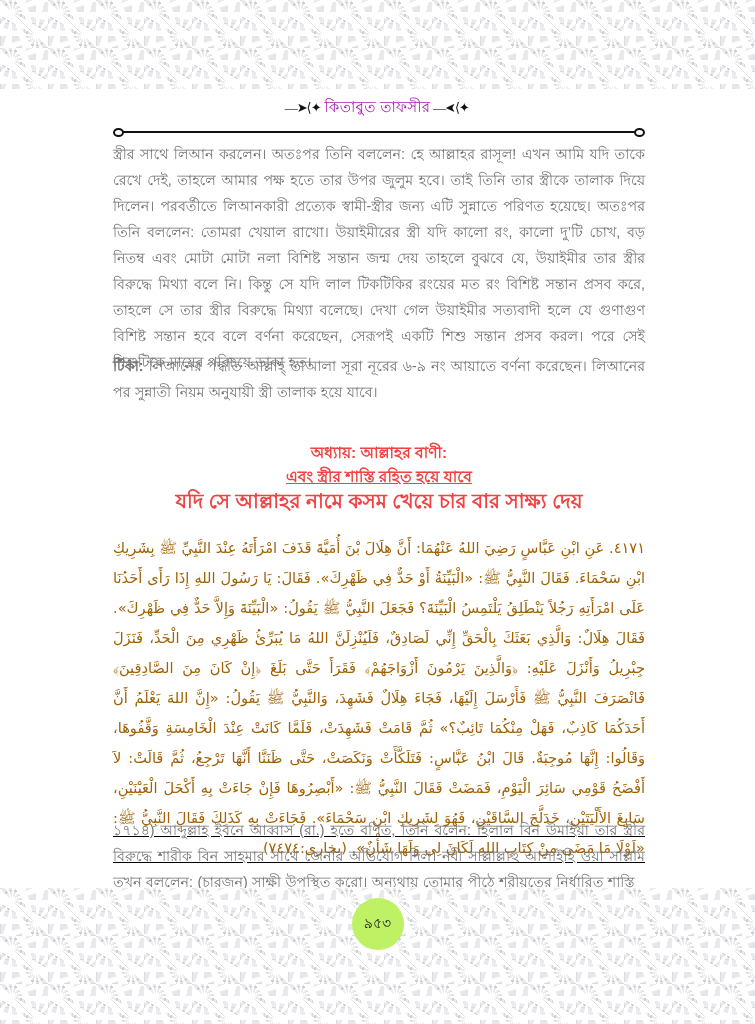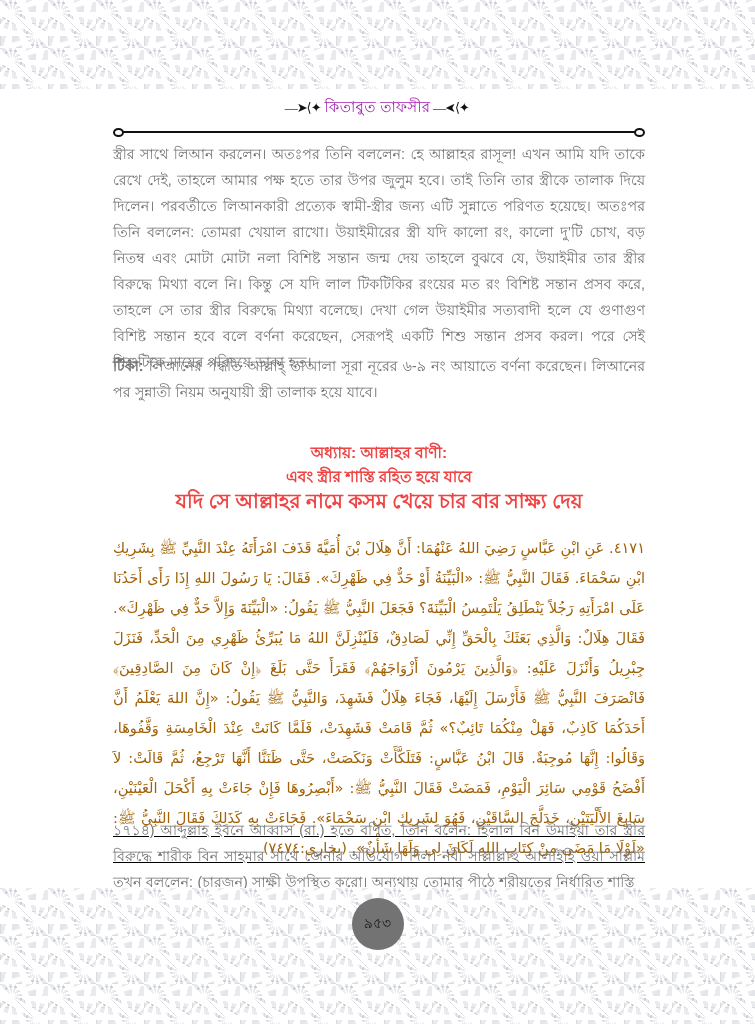--- a/index.html
+++ b/index.html
@@ -140,21 +140,21 @@
   }
 
   
   .chapter {
     text-align: center;
     font-family: "Liberation Sans", "DejaVu Sans", sans-serif;
     font-weight: bold;
     color: #ef4444;
   }
   .chapter .l1 { font-size: 15.5px; line-height: 24px; display: block; }
-  .chapter .l2 { font-size: 15.5px; line-height: 24px; display: block; }
+  .chapter .l2 { font-size: 15.5px; line-height: 24px; display: block; text-decoration: underline; }
   .chapter .l3 { font-size: 20px; line-height: 24px; display: block; }
 
   
   .ar {
     direction: rtl;
     unicode-bidi: isolate;
     font-family: "DejaVu Sans", "Liberation Sans", sans-serif;
     font-size: 14.6px;
     line-height: 30px;
     color: #a16207;
@@ -164,21 +164,21 @@
 
   
   .page-num {
     position: absolute;
     left: 50%;
     transform: translateX(-50%);
     top: 898px;
     width: 52px;
     height: 52px;
     border-radius: 50%;
-    background: #737373;
+    background: #bef264;
     display: flex;
     align-items: center;
     justify-content: center;
     font-family: "Liberation Sans", "DejaVu Sans", sans-serif;
     font-size: 14px;
     color: #1b1b1b;
   }
 </style>
 </head>
 <body>

